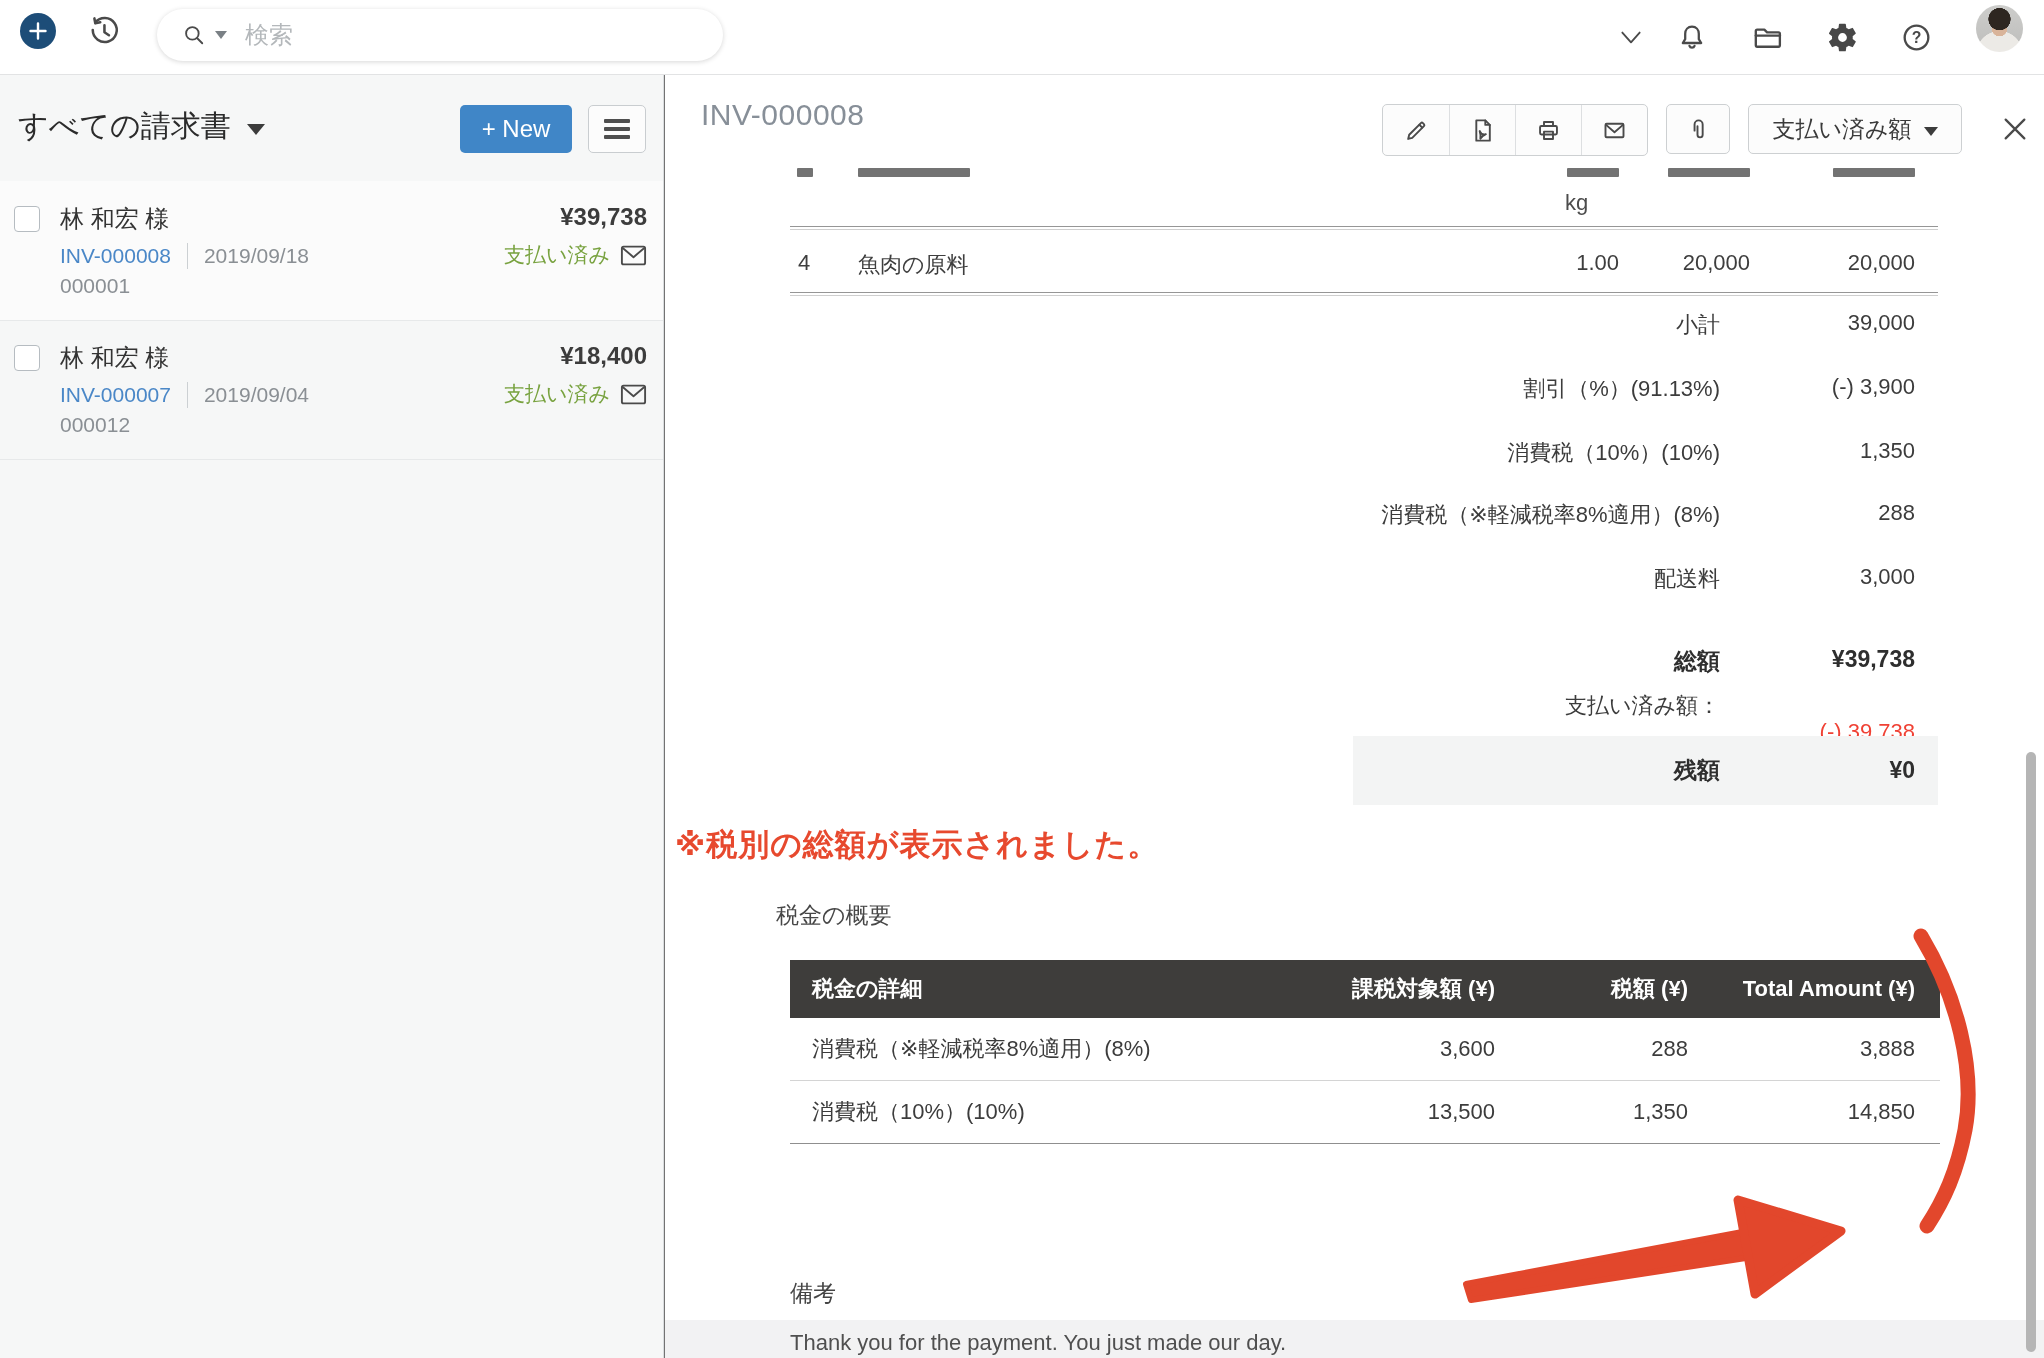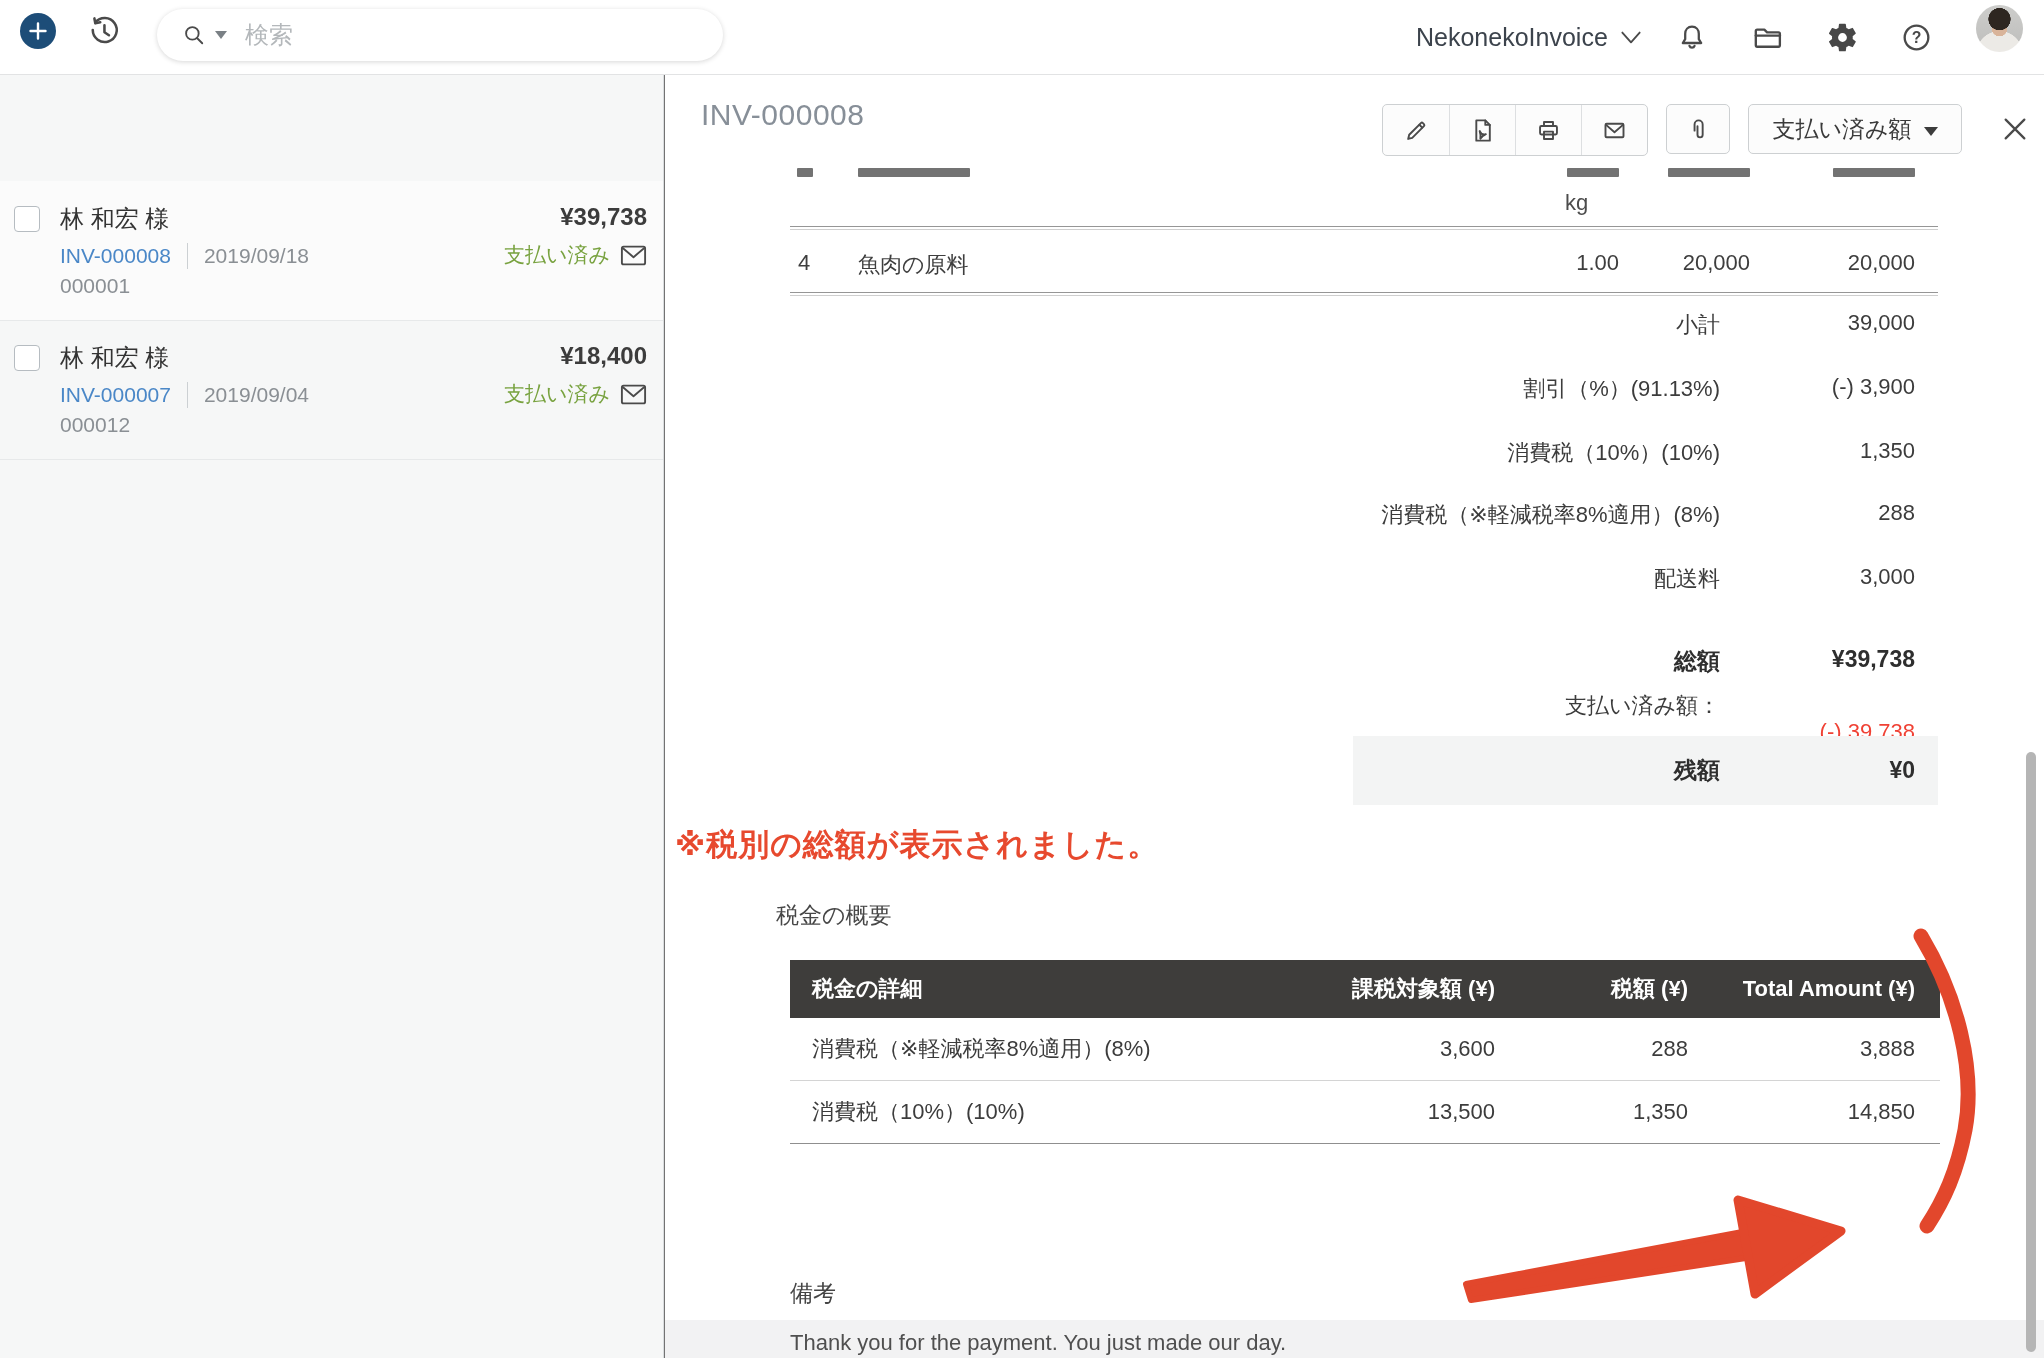--- a/index.html
+++ b/index.html
@@ -145,21 +145,20 @@
     <div class="searchbox">
       <svg width="26" height="26" viewBox="0 0 24 24">
         <g class="ic" stroke="#9aa0a5" stroke-width="2">
           <circle cx="10.5" cy="10.5" r="5.8"></circle>
           <path d="M15 15l4.6 4.6"></path>
         </g>
       </svg>
       <span class="tri-down" style="border-top-color:#7a8085;border-left-width:6px;border-right-width:6px;border-top-width:8px;"></span>
       <input type="text" placeholder="検索" style="">
     </div>
-    <span class="org-name">NekonekoInvoice</span>
     <span class="org-chev">
       <svg width="26" height="18" viewBox="0 0 24 16">
           <path d="M4 3l8 9 8-9" class="ic" stroke="#4a4f57" stroke-width="1.8"></path>
         </svg>
     </span>
     <div class="tb-icon" style="left:1672px;">
       <svg width="32" height="32" viewBox="0 0 24 24">
         <g class="ic" stroke-width="1.4">
           <path d="M12 4.2c-3.1 0-5.1 2.3-5.1 5.4v4l-1.8 2.9h13.8l-1.8-2.9v-4c0-3.1-2-5.4-5.1-5.4z"></path>
           <path d="M10.1 18.6a2 2 0 0 0 3.8 0"></path>
@@ -182,20 +181,34 @@
     <div class="tb-icon" style="left:1896px;">
       <svg width="33" height="33" viewBox="0 0 24 24">
         <circle cx="12" cy="12" r="8.6" class="ic" stroke-width="1.4"></circle>
         <text x="12" y="16.2" font-size="11.5" text-anchor="middle" fill="#474747" font-family="Liberation Sans, sans-serif" font-weight="bold">?</text>
       </svg>
     </div>
     <div class="avatar"></div>
   </header>
 
   <aside class="sidebar">
+    <div class="sb-header">
+      <div class="sb-title">
+        <span>すべての請求書</span>
+        <span class="caret"></span>
+      </div>
+      <div class="new-btn">
+        <span>+ New</span>
+      </div>
+      <div class="menu-btn">
+        <i></i>
+          <i></i>
+          <i></i>
+      </div>
+    </div>
 
     <div class="inv-item sel" style="top:107px;">
       <span class="cb"></span>
       <span class="inv-name">林 和宏 様</span>
       <span class="inv-amt">¥39,738</span>
       <span class="inv-line2">
         <span class="inv-num">INV-000008</span>
         <span class="vsep"></span>
         <span>2019/09/18</span>
       </span>

